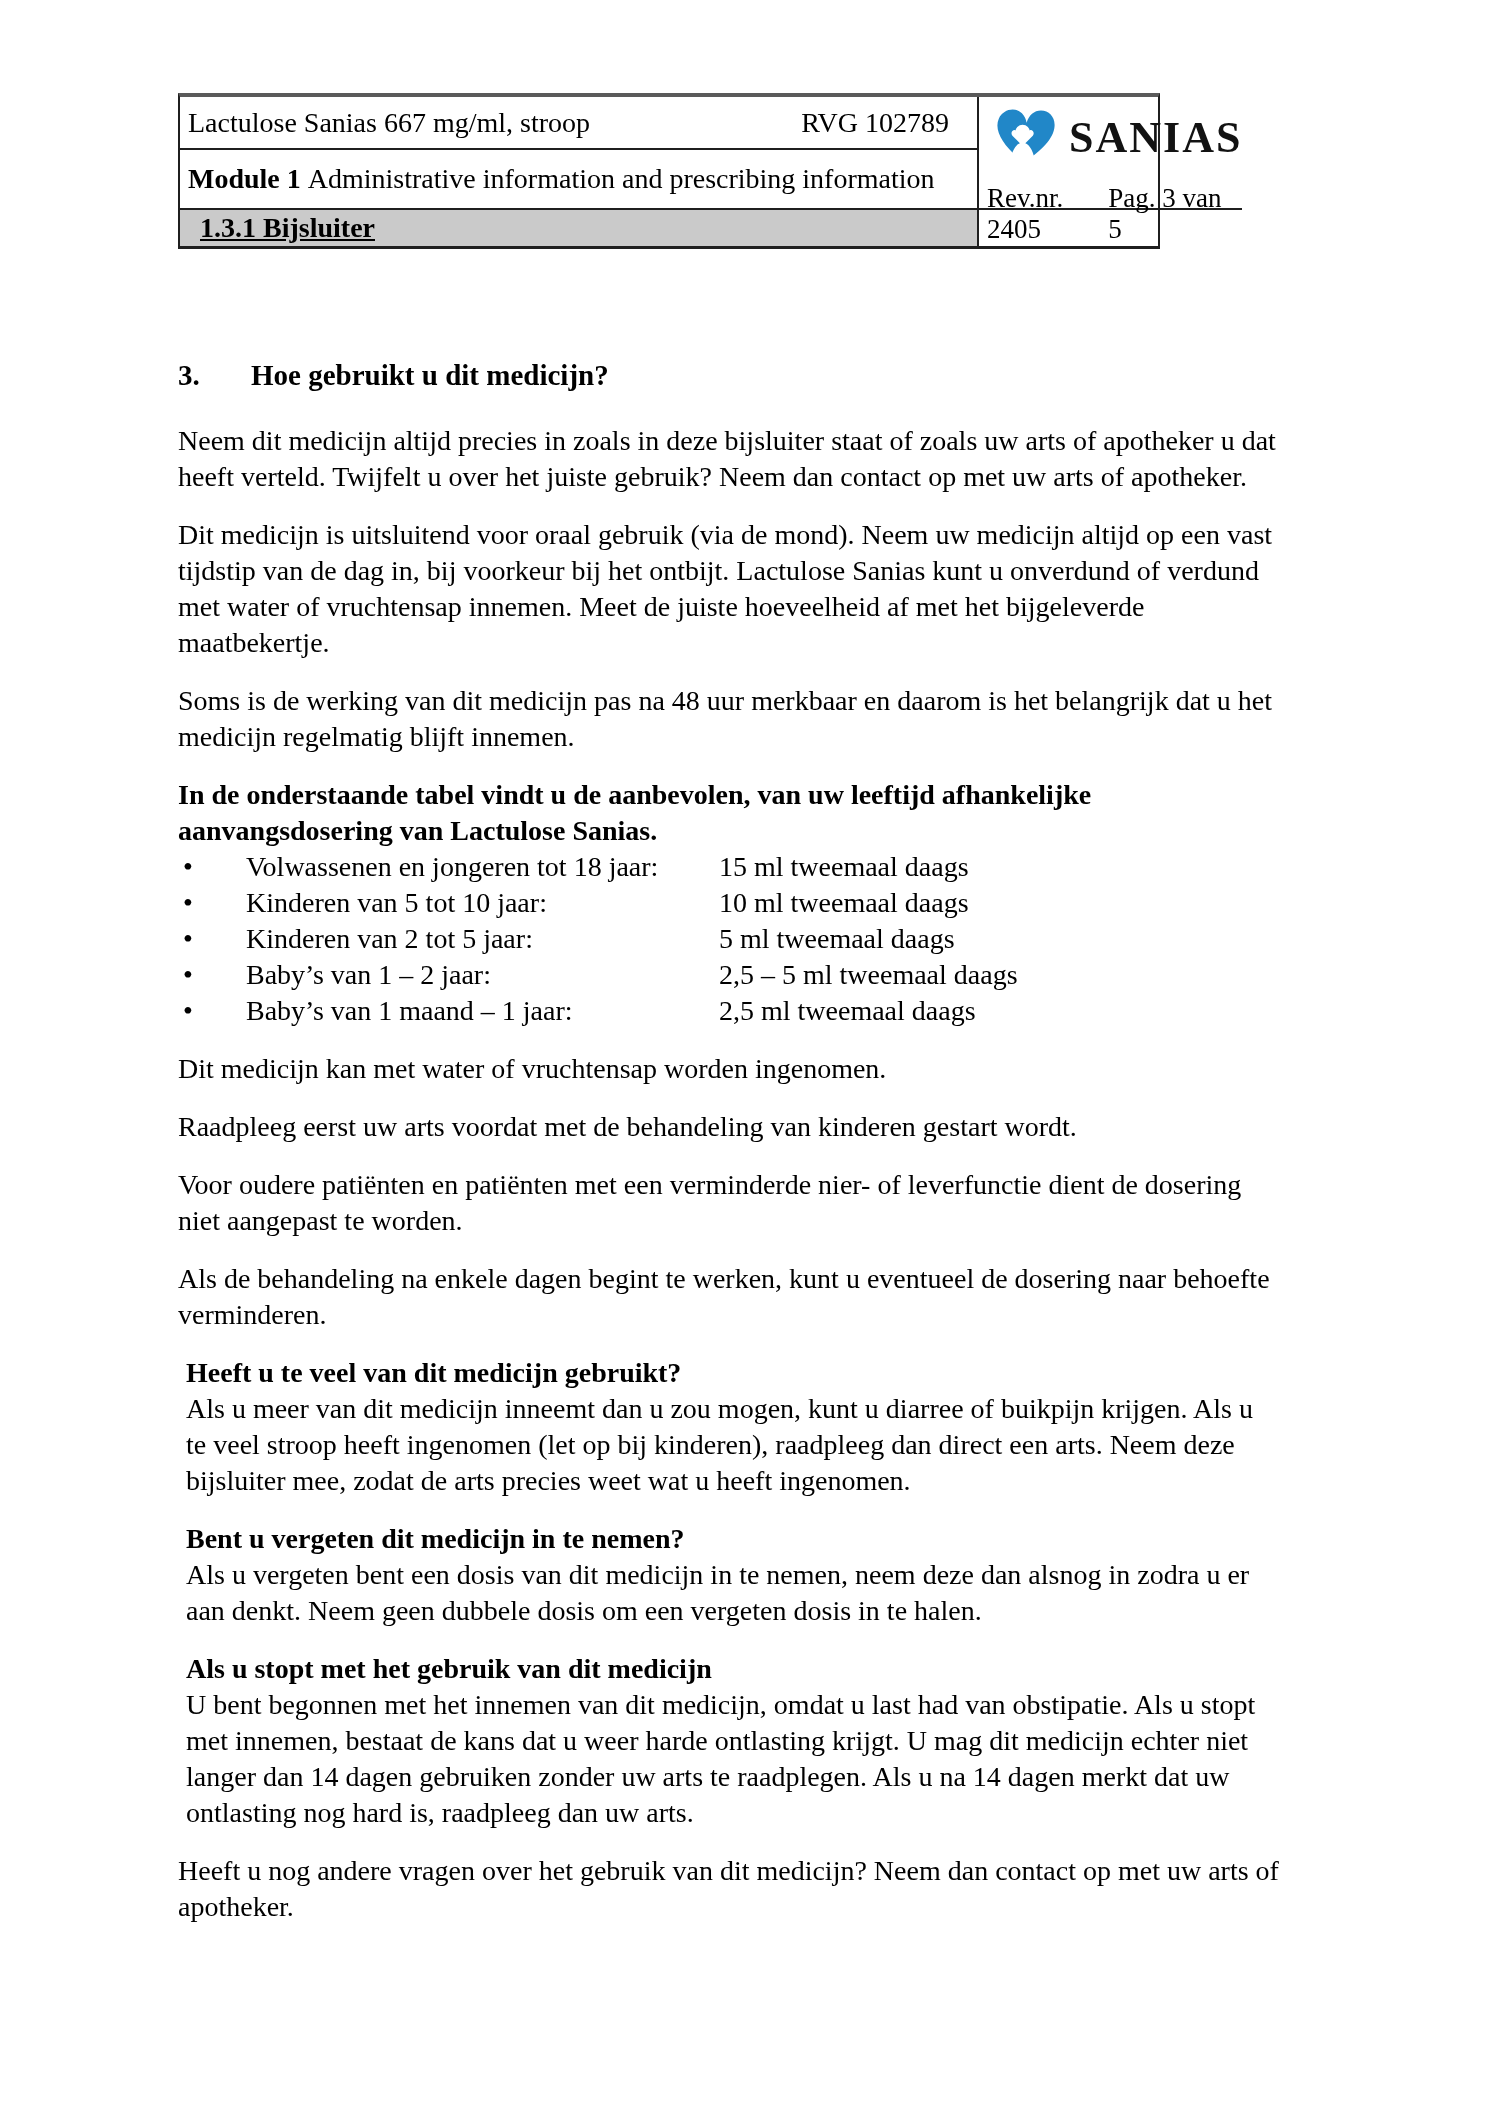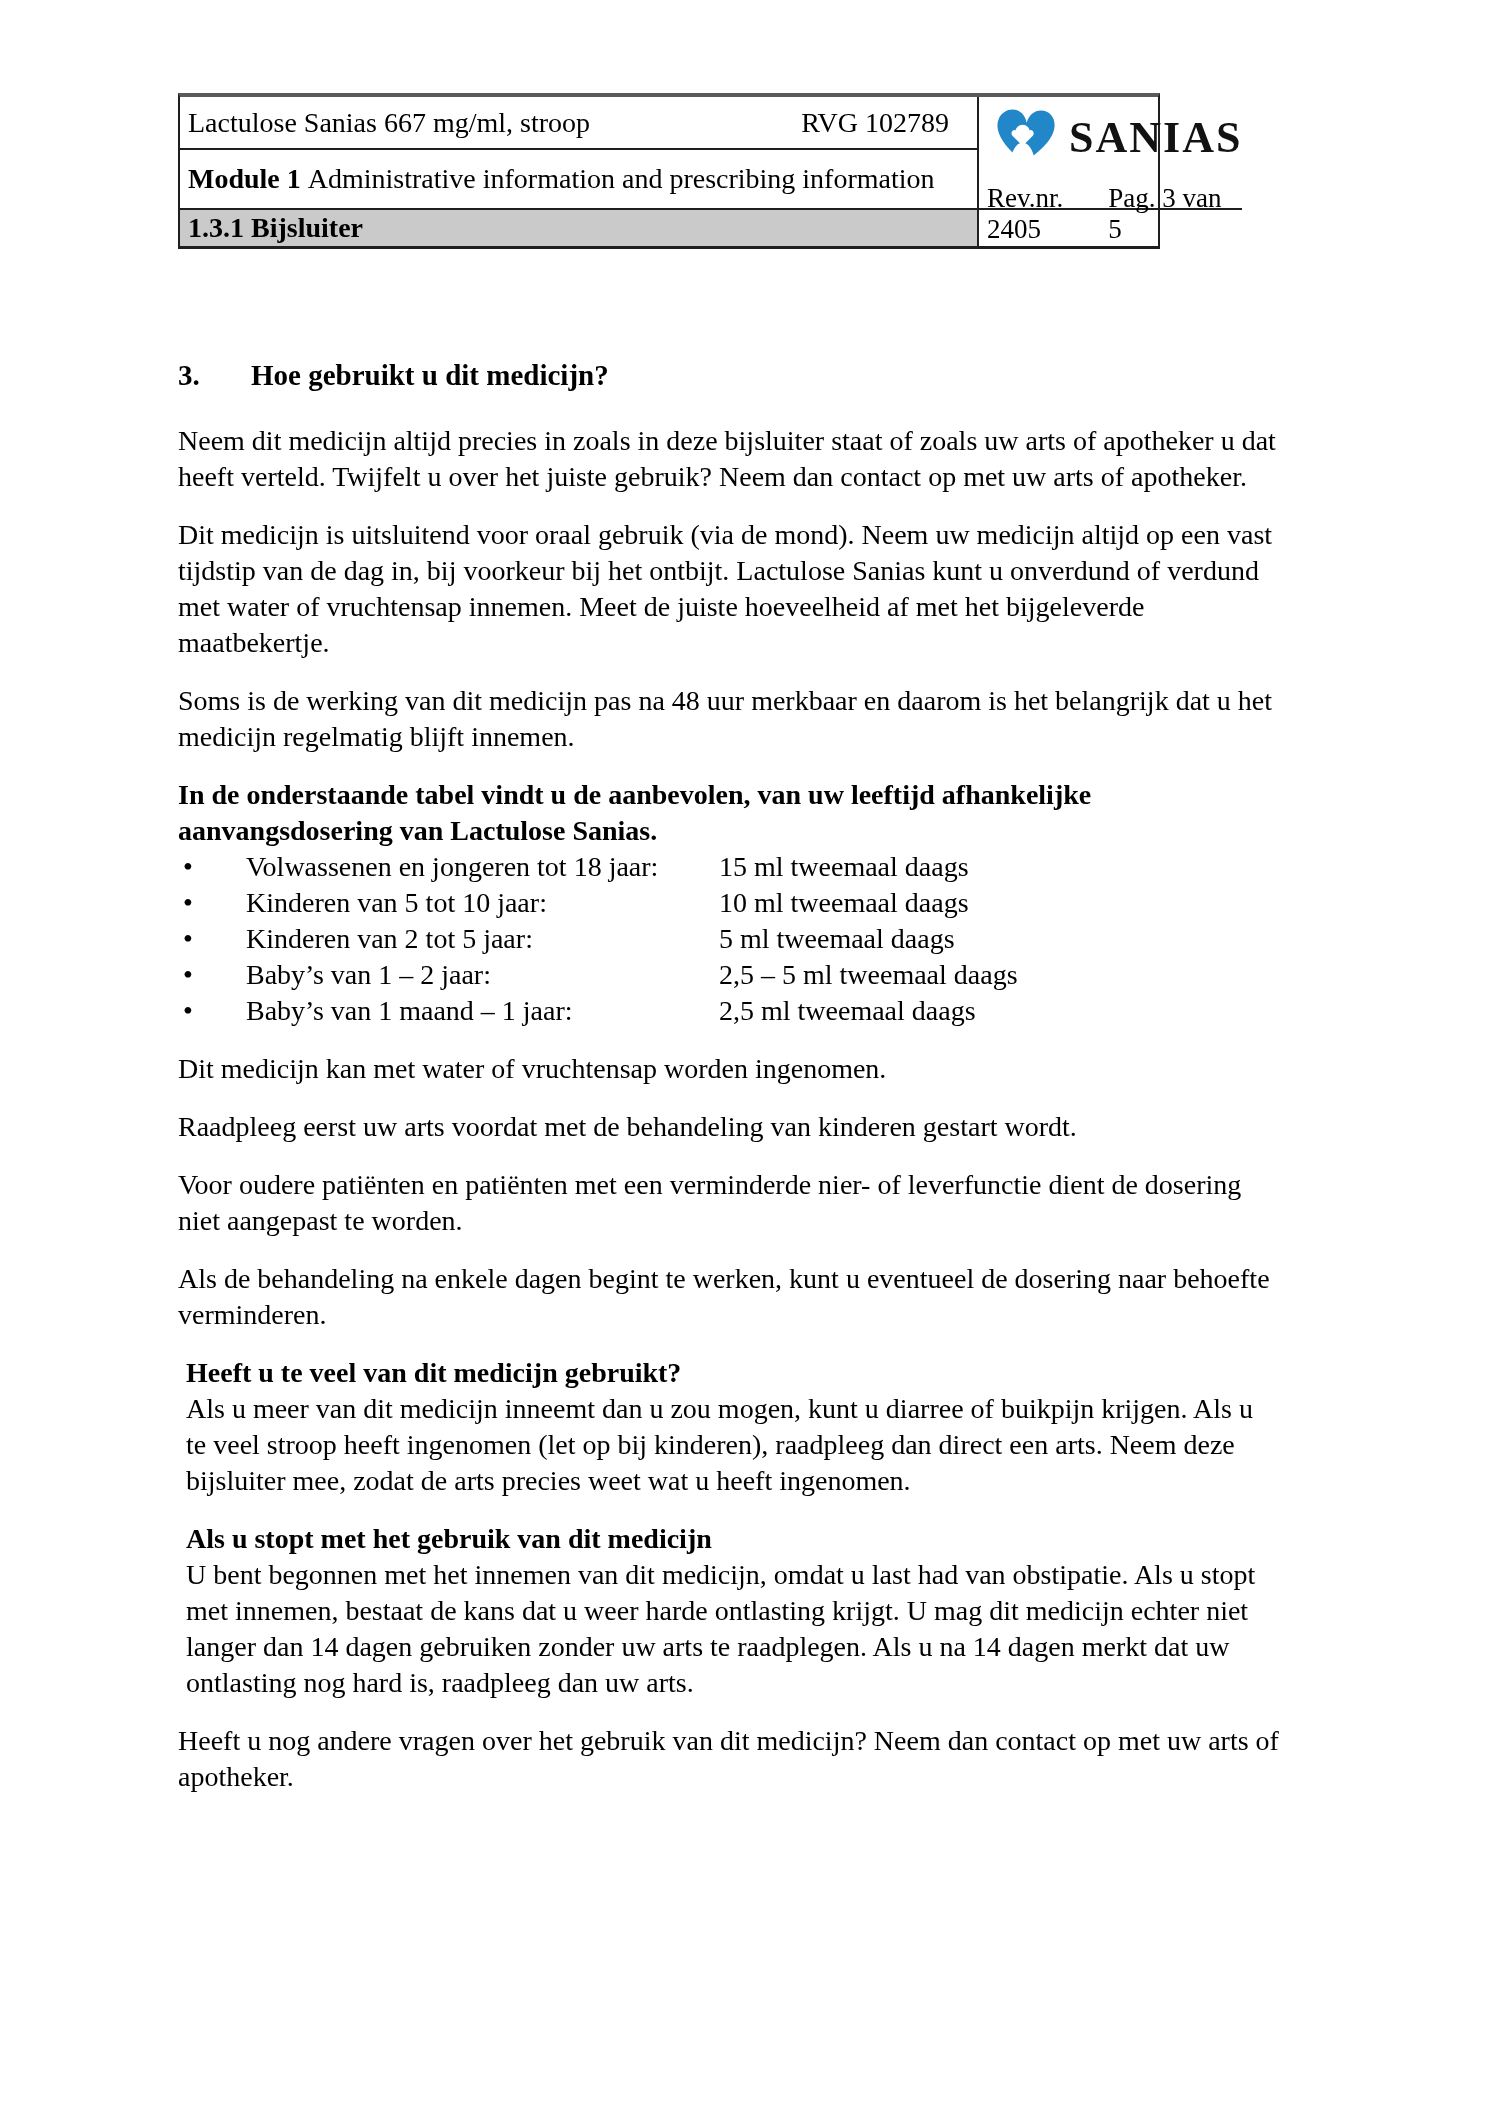--- a/index.html
+++ b/index.html
@@ -32,22 +32,23 @@
     grid-area: 2 / 1;
     border-right: 2px solid #1f1f1f;
     display: flex; align-items: center; padding: 0 8px;
   }
   .module-label { font-weight: bold; }
   .module-rest { margin-left: 7px; }
   .cell-section {
     grid-area: 3 / 1;
     border-right: 2px solid #1f1f1f; border-top: 2px solid #1f1f1f;
     background: #cacaca;
-    display: flex; align-items: flex-end; padding: 0 8px;
+    display: flex; align-items: flex-end; padding: 0 20px;
     font-weight: bold;
+    text-decoration: underline;
   }
   .cell-logo {
     grid-area: 1 / 2 / 3 / 3;
     display: flex; align-items: flex-start;
     padding: 4px 0 0 13px;
   }
   .logo-row { display: flex; align-items: center; gap: 9px; }
   .logo-text {
     font-size: 44px; font-weight: bold; letter-spacing: 2px;
     line-height: 64px; color: #121212; white-space: nowrap;
@@ -169,20 +170,24 @@
 
   <p>Voor oudere patiënten en patiënten met een verminderde nier- of leverfunctie dient de dosering niet aangepast te worden.</p>
 
   <p>Als de behandeling na enkele dagen begint te werken, kunt u eventueel de dosering naar behoefte verminderen.</p>
 
   <section class="subsection">
     <h3>Heeft u te veel van dit medicijn gebruikt?</h3>
     <p>Als u meer van dit medicijn inneemt dan u zou mogen, kunt u diarree of buikpijn krijgen. Als u te veel stroop heeft ingenomen (let op bij kinderen), raadpleeg dan direct een arts. Neem deze bijsluiter mee, zodat de arts precies weet wat u heeft ingenomen.</p>
   </section>
 
+  <section class="subsection">
+    <h3>Bent u vergeten dit medicijn in te nemen?</h3>
+    <p>Als u vergeten bent een dosis van dit medicijn in te nemen, neem deze dan alsnog in zodra u er aan denkt. Neem geen dubbele dosis om een vergeten dosis in te halen.</p>
+  </section>
 
   <section class="subsection">
     <h3>Als u stopt met het gebruik van dit medicijn</h3>
     <p>U bent begonnen met het innemen van dit medicijn, omdat u last had van obstipatie. Als u stopt met innemen, bestaat de kans dat u weer harde ontlasting krijgt. U mag dit medicijn echter niet langer dan 14 dagen gebruiken zonder uw arts te raadplegen. Als u na 14 dagen merkt dat uw ontlasting nog hard is, raadpleeg dan uw arts.</p>
   </section>
 
   <p class="last-par">Heeft u nog andere vragen over het gebruik van dit medicijn? Neem dan contact op met uw arts of apotheker.</p>
 
 </main>
 

